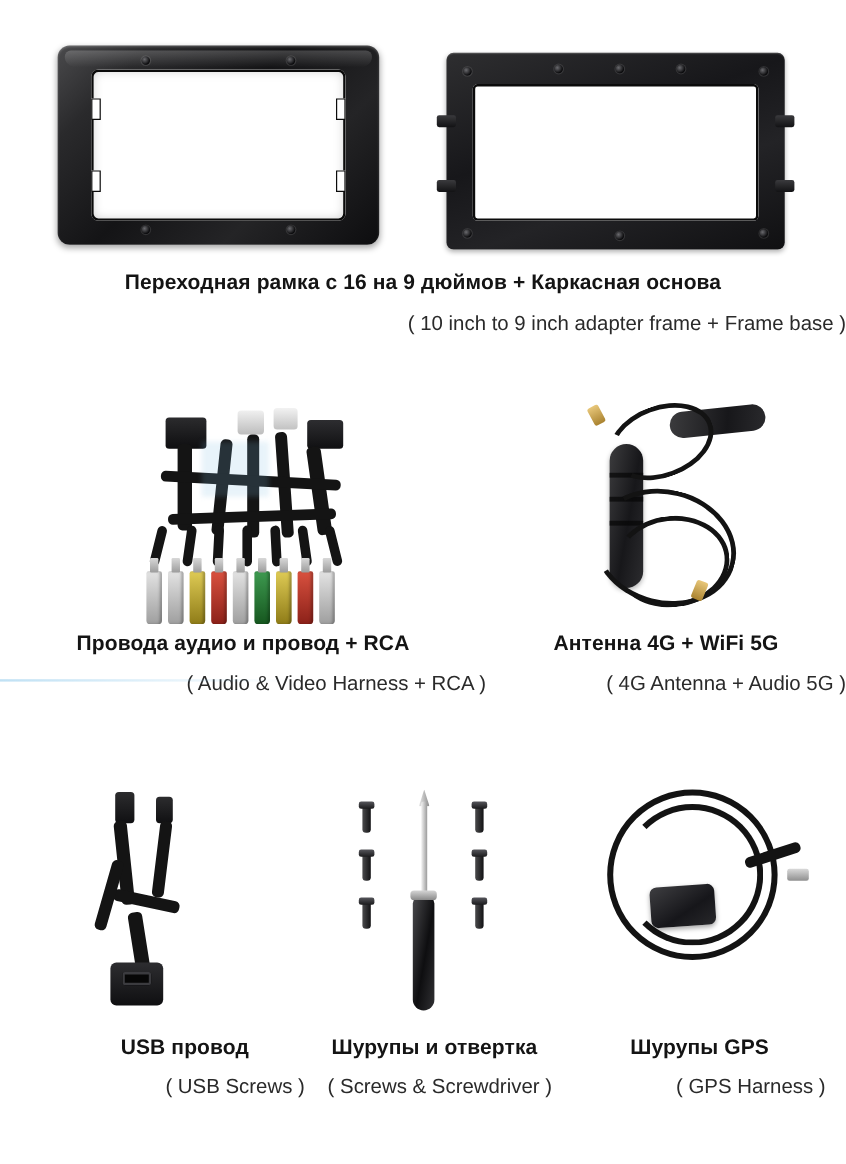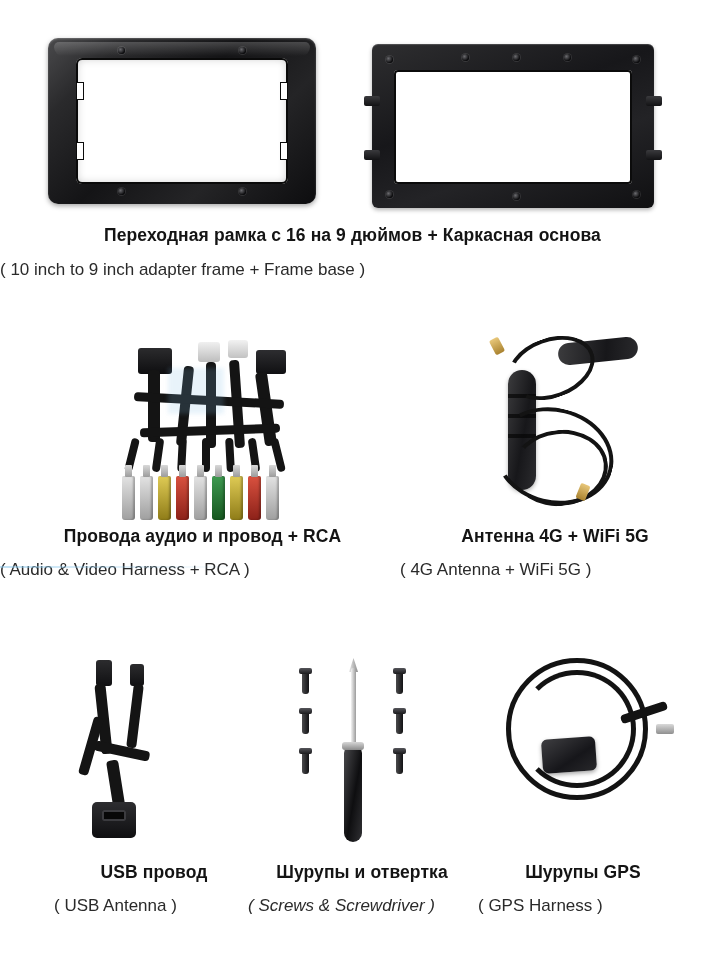--- a/index.html
+++ b/index.html
@@ -24,21 +24,21 @@
     font-size: 17.5px;
     font-weight: bold;
     letter-spacing: 0.1px;
     text-align: center;
     color: #141414;
     white-space: nowrap;
   }
   .cap-en {
     font-size: 17px;
     font-weight: normal;
-    text-align: left;
+    text-align: right;
     color: #2a2a2a;
     white-space: nowrap;
   }
 
   
   .row1 {
     position: absolute;
     left: 0; top: 0; width: 705px; height: 300px;
   }
   .frames {
@@ -345,21 +345,21 @@
       <div class="cap-ru">Провода аудио и провод + RCA</div>
     </div>
     <div style="position:absolute; left:0; top:240px; width:405px; text-align:center;">
       <div class="cap-en">( Audio &amp; Video Harness + RCA )</div>
     </div>
 
     <div style="position:absolute; left:405px; top:206px; width:300px; text-align:center;">
       <div class="cap-ru">Антенна 4G + WiFi 5G</div>
     </div>
     <div style="position:absolute; left:400px; top:240px; width:305px; text-align:center;">
-      <div class="cap-en">( 4G Antenna + WiFi 5G )</div>
+      <div class="cap-en">( 4G Antenna + Audio 5G )</div>
     </div>
   </div>
 
   <div class="row3">
 
     <div class="usb">
       <div class="usb-plug" style="left:26px; top:0px; width:16px; height:26px;"></div>
       <div class="usb-plug" style="left:60px; top:4px; width:14px; height:22px;"></div>
       <div class="wire" style="left:28px; top:24px; width:11px; height:70px; transform:rotate(-6deg);"></div>
       <div class="wire" style="left:60px; top:24px; width:10px; height:64px; transform:rotate(7deg);"></div>
@@ -390,27 +390,27 @@
       <div class="coil" style="left:18px; top:20px; width:118px; height:118px; border-color:#131313; border-left-color:transparent; border-width:5px;"></div>
       <div class="gps-puck"></div>
       <div style="position:absolute; left:120px; top:58px; width:48px; height:9px; background:#131313; border-radius:4px; transform:rotate(-18deg);"></div>
       <div class="gps-plug"></div>
     </div>
 
     <div style="position:absolute; left:54px; top:232px; width:200px; text-align:center;">
       <div class="cap-ru">USB провод</div>
     </div>
     <div style="position:absolute; left:54px; top:266px; width:200px; text-align:center;">
-      <div class="cap-en">( USB Antenna )</div>
+      <div class="cap-en">( USB Screws )</div>
     </div>
 
     <div style="position:absolute; left:250px; top:232px; width:224px; text-align:center;">
       <div class="cap-ru">Шурупы и отвертка</div>
     </div>
-    <div style="position:absolute; left:248px; top:266px; width:228px; text-align:center;font-style:italic;">
+    <div style="position:absolute; left:232px; top:266px; width:228px; text-align:center;">
       <div class="cap-en">( Screws &amp; Screwdriver )</div>
     </div>
 
     <div style="position:absolute; left:478px; top:232px; width:210px; text-align:center;">
       <div class="cap-ru">Шурупы GPS</div>
     </div>
     <div style="position:absolute; left:478px; top:266px; width:210px; text-align:center;">
       <div class="cap-en">( GPS Harness )</div>
     </div>
   </div>

